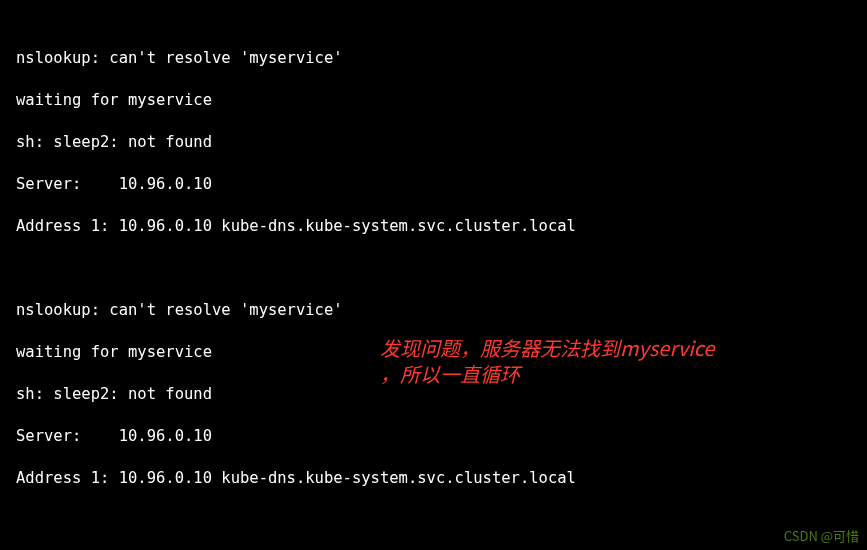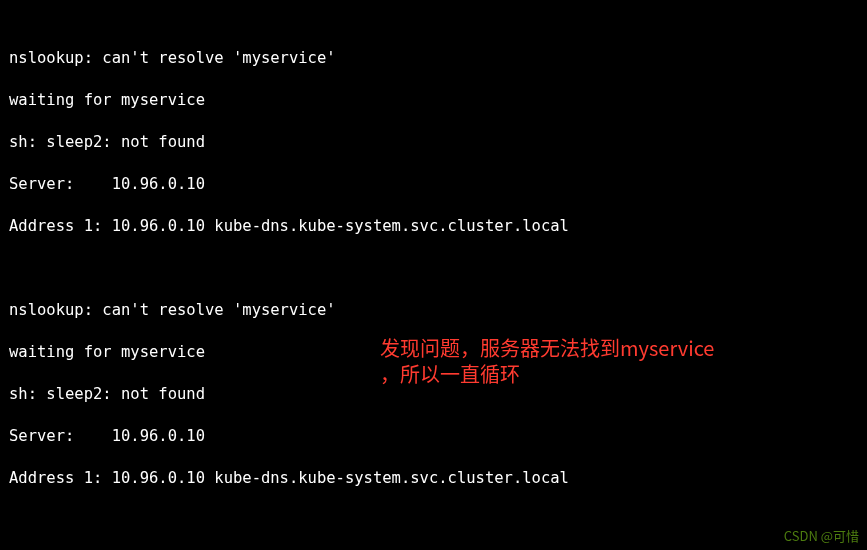--- a/index.html
+++ b/index.html
@@ -9,35 +9,36 @@
     width: 867px;
     height: 550px;
     overflow: hidden;
   }
   .terminal {
     font-family: "DejaVu Sans Mono", "Liberation Mono", Consolas, monospace;
     font-size: 15.5px;
     line-height: 21px;
     color: #fff;
     background: #000;
-    padding: 6px 9px;
+    padding: 6px 16px;
     white-space: pre;
     position: relative;
     height: 100%;
     box-sizing: border-box;
   }
   .line { white-space: pre; }
   .annotation {
     position: absolute;
     color: #ff3b30;
     font-family: "PingFang SC","Microsoft YaHei","Noto Sans CJK SC",sans-serif;
     font-size: 20px;
     line-height: 26px;
     white-space: normal;
     font-weight: 400;
+    font-style: italic;
   }
   .watermark {
     position: absolute;
     right: 8px;
     bottom: 4px;
     color: #4d7c0f;
     font-family: "PingFang SC","Microsoft YaHei","Noto Sans CJK SC",sans-serif;
     font-size: 13px;
   }
 </style>

